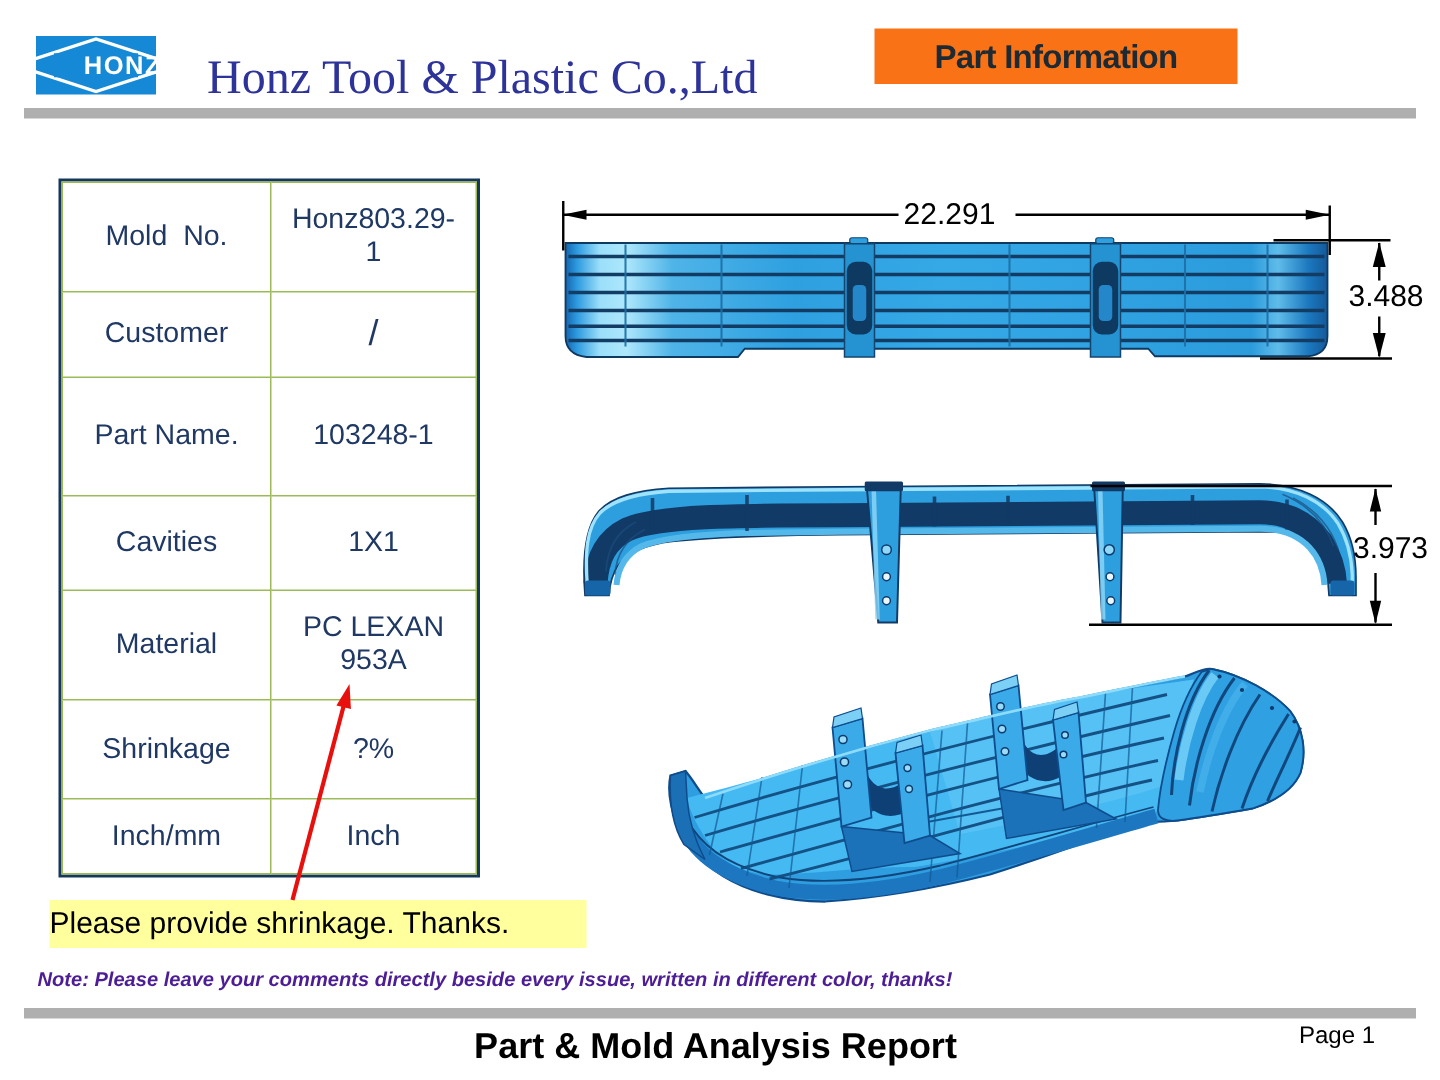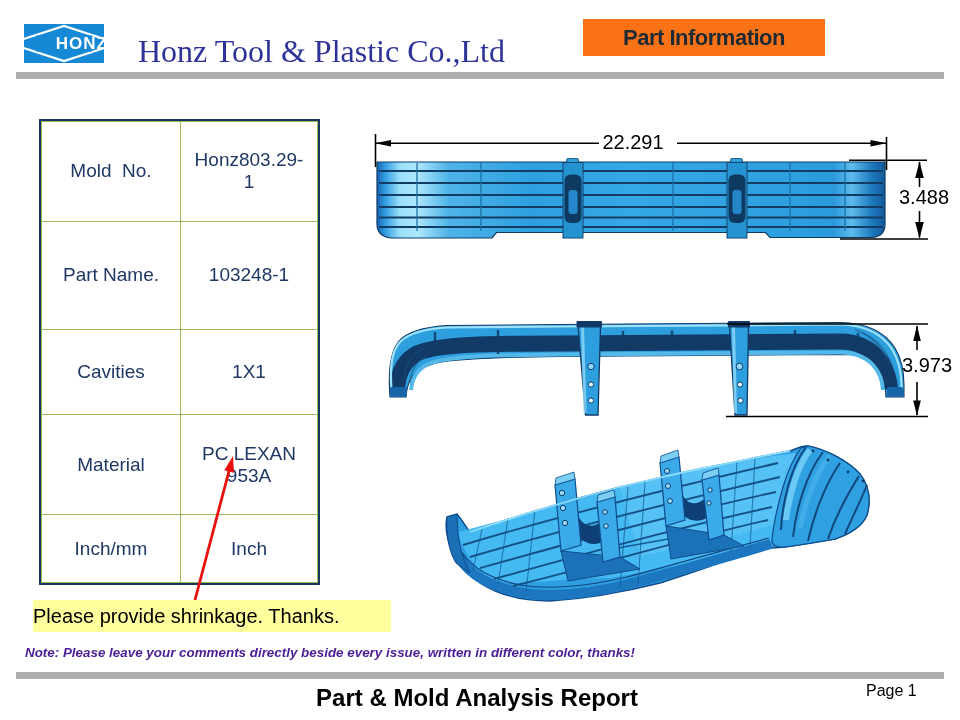--- a/index.html
+++ b/index.html
@@ -34,31 +34,39 @@
 <div id="title" class="abs">Honz Tool &amp; Plastic Co.,Ltd</div>
 <div id="pinfo" class="abs">Part Information</div>
 <div id="topbar" class="abs"></div>
 <div id="tablewrap" class="abs">
 <table>
 <tbody>
         <tr style="height:46px">
           <td class="c1">Mold&nbsp; No.</td>
           <td>Honz803.29-1</td>
         </tr>
+<tr style="height:45px">
+          <td class="c1">Customer</td>
+          <td style="font-size:24px">/</td>
+        </tr>
 <tr style="height:75px">
           <td class="c1">Part Name.</td>
           <td>103248-1</td>
         </tr>
 <tr style="height:59px">
           <td class="c1">Cavities</td>
           <td>1X1</td>
         </tr>
 <tr style="height:61px">
           <td class="c1">Material</td>
           <td>PC LEXAN 953A</td>
+        </tr>
+<tr style="height:62px">
+          <td class="c1">Shrinkage</td>
+          <td>?%</td>
         </tr>
 <tr style="height:41px">
           <td class="c1">Inch/mm</td>
           <td>Inch</td>
         </tr>
 </tbody>
     </table>
 </div>
 <div id="yellow" class="abs">Please provide shrinkage. Thanks.</div>
 <div id="note" class="abs">Note: Please leave your comments directly beside every issue, written in different color, thanks!</div>

